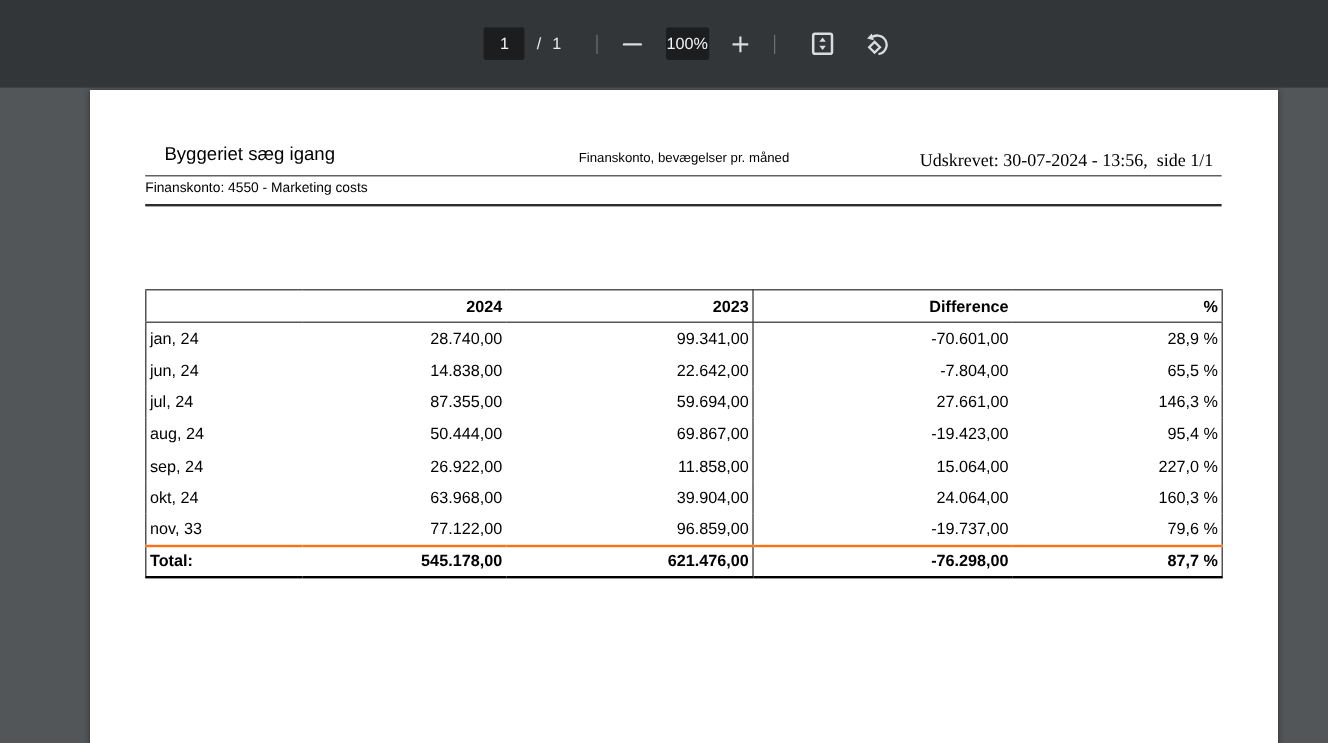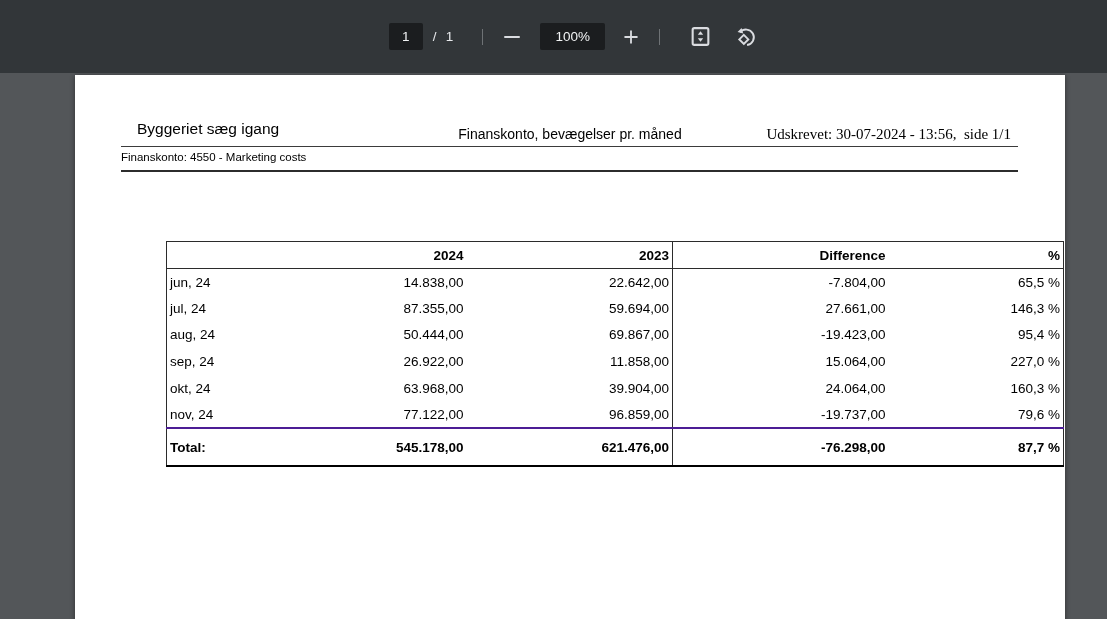--- a/index.html
+++ b/index.html
@@ -8,60 +8,60 @@
 
   
   .toolbar { position:absolute; top:0; left:0; width:1107px; height:73px;
              background:#323639; display:flex; align-items:center; justify-content:center;
              z-index:5; }
   .controls { display:flex; align-items:center; margin-left:44px; }
   .tb-input { background:#1b1d1f; border:none; border-radius:2px; color:#f1f3f4;
               font-family:"Liberation Sans", sans-serif; font-size:13.5px;
               text-align:center; height:27px; outline:none; }
   .page-input { width:34px; }
-  .zoom-input { width:65px; }
+  .zoom-input { width:36px; }
   .page-count { color:#e8eaed; font-size:13.5px; }
   .slash { margin-left:10px; }
   .total-pages { margin-left:9px; }
   .sep { width:1px; height:16px; background:#6e7275; }
   .sep1 { margin-left:29px; }
   .sep2 { margin-left:12px; }
   .tb-btn { background:transparent; border:none; width:32px; height:32px;
             display:flex; align-items:center; justify-content:center; cursor:pointer; }
   .btn-minus { margin-left:13px; }
   .minus-bar { width:16px; height:2px; background:#dadce0; border-radius:1px; }
   .zoom-box { margin-left:12px; }
   .btn-plus { margin-left:10px; }
   .btn-fit { margin-left:24px; }
   .btn-rotate { margin-left:14px; }
 
   
   .page { position:absolute; left:75px; top:75px; width:990px; height:560px;
           background:#ffffff; box-shadow:0 1px 5px rgba(0,0,0,0.45); color:#000; }
   .company { position:absolute; left:62px; top:45px; font-size:15.5px; }
   .report-title { position:absolute; left:0; right:0; top:51px; text-align:center;
-                  font-size:14px; }
+                  font-size:11px; }
   .printed { position:absolute; right:54px; top:51px; font-size:15px; white-space:pre;font-family:Liberation Serif, serif; }
   .rule1 { position:absolute; left:46px; right:47px; top:71px; border-top:1px solid #3b3b3b; }
   .account { position:absolute; left:46px; top:76px; font-size:11.5px; }
   .rule2 { position:absolute; left:46px; right:47px; top:95px; border-top:2px solid #2c2c2c; }
 
   
   table.fin { position:absolute; left:46px; top:166px; width:897px;
               border-collapse:collapse; table-layout:fixed; font-size:13.5px; }
   table.fin th, table.fin td { padding:0 3px; font-weight:normal; overflow:hidden; }
   table.fin thead th { height:27px; font-weight:bold; text-align:right;
                        border-top:1px solid #2b2b2b; border-bottom:1px solid #2b2b2b; }
   table.fin thead th:first-child { text-align:left; }
   table.fin tbody td { height:26.6px; text-align:right; }
   table.fin tbody td:first-child { text-align:left; }
-  table.fin { border-left:1px solid #2b2b2b; border-right:1px solid #2b2b2b;margin-left:45px; }
+  table.fin { border-left:1px solid #2b2b2b; border-right:1px solid #2b2b2b; }
   table.fin th:nth-child(3), table.fin td:nth-child(3) { border-right:1px solid #2b2b2b; }
-  table.fin tfoot td { height:38px; font-weight:bold; text-align:right;
-                       border-top:2px solid #4c1d95; border-bottom:2px solid #000; }
+  table.fin tfoot td { height:26px; font-weight:bold; text-align:right;
+                       border-top:2px solid #f97316; border-bottom:2px solid #000; }
   table.fin tfoot td:first-child { text-align:left; }
 </style>
 </head>
 <body>
 
 <div class="toolbar">
   <div class="controls">
     <input class="tb-input page-input" readonly="" value="1" style="">
     <span class="page-count slash">/</span>
     <span class="page-count total-pages">1</span>
@@ -120,20 +120,27 @@
       <tr>
         <th></th>
         <th>2024</th>
         <th>2023</th>
         <th>Difference</th>
         <th>%</th>
       </tr>
     </thead>
     <tbody>
       <tr>
+        <td>jan, 24</td>
+        <td>28.740,00</td>
+        <td>99.341,00</td>
+        <td>-70.601,00</td>
+        <td>28,9 %</td>
+      </tr>
+      <tr>
         <td>jun, 24</td>
         <td>14.838,00</td>
         <td>22.642,00</td>
         <td>-7.804,00</td>
         <td>65,5 %</td>
       </tr>
       <tr>
         <td>jul, 24</td>
         <td>87.355,00</td>
         <td>59.694,00</td>
@@ -155,21 +162,21 @@
         <td>227,0 %</td>
       </tr>
       <tr>
         <td>okt, 24</td>
         <td>63.968,00</td>
         <td>39.904,00</td>
         <td>24.064,00</td>
         <td>160,3 %</td>
       </tr>
       <tr>
-        <td>nov, 24</td>
+        <td>nov, 33</td>
         <td>77.122,00</td>
         <td>96.859,00</td>
         <td>-19.737,00</td>
         <td>79,6 %</td>
       </tr>
     </tbody>
     <tfoot>
       <tr>
         <td>Total:</td>
         <td>545.178,00</td>

